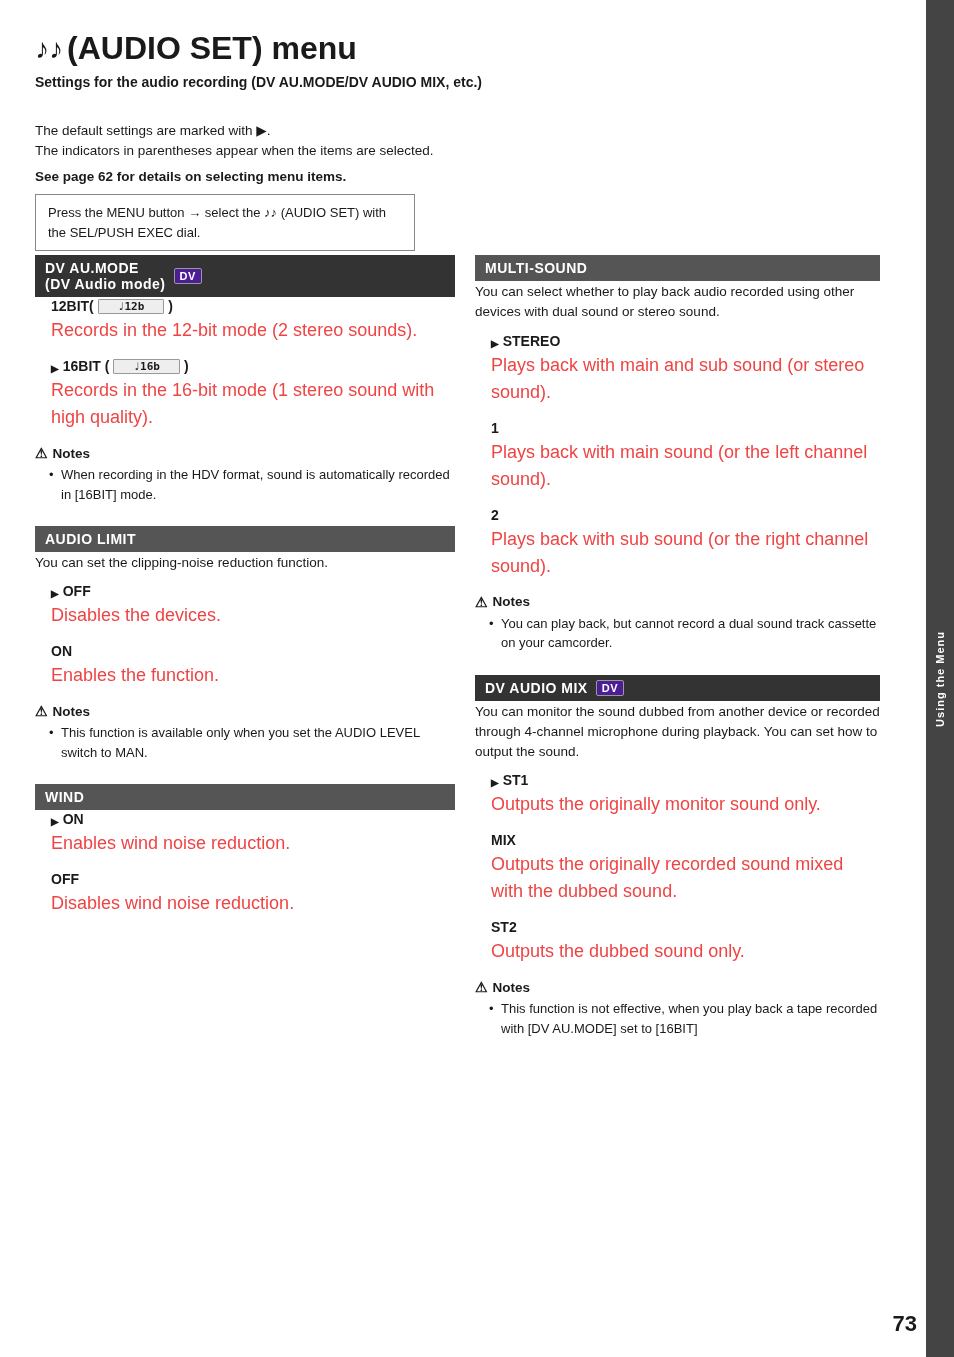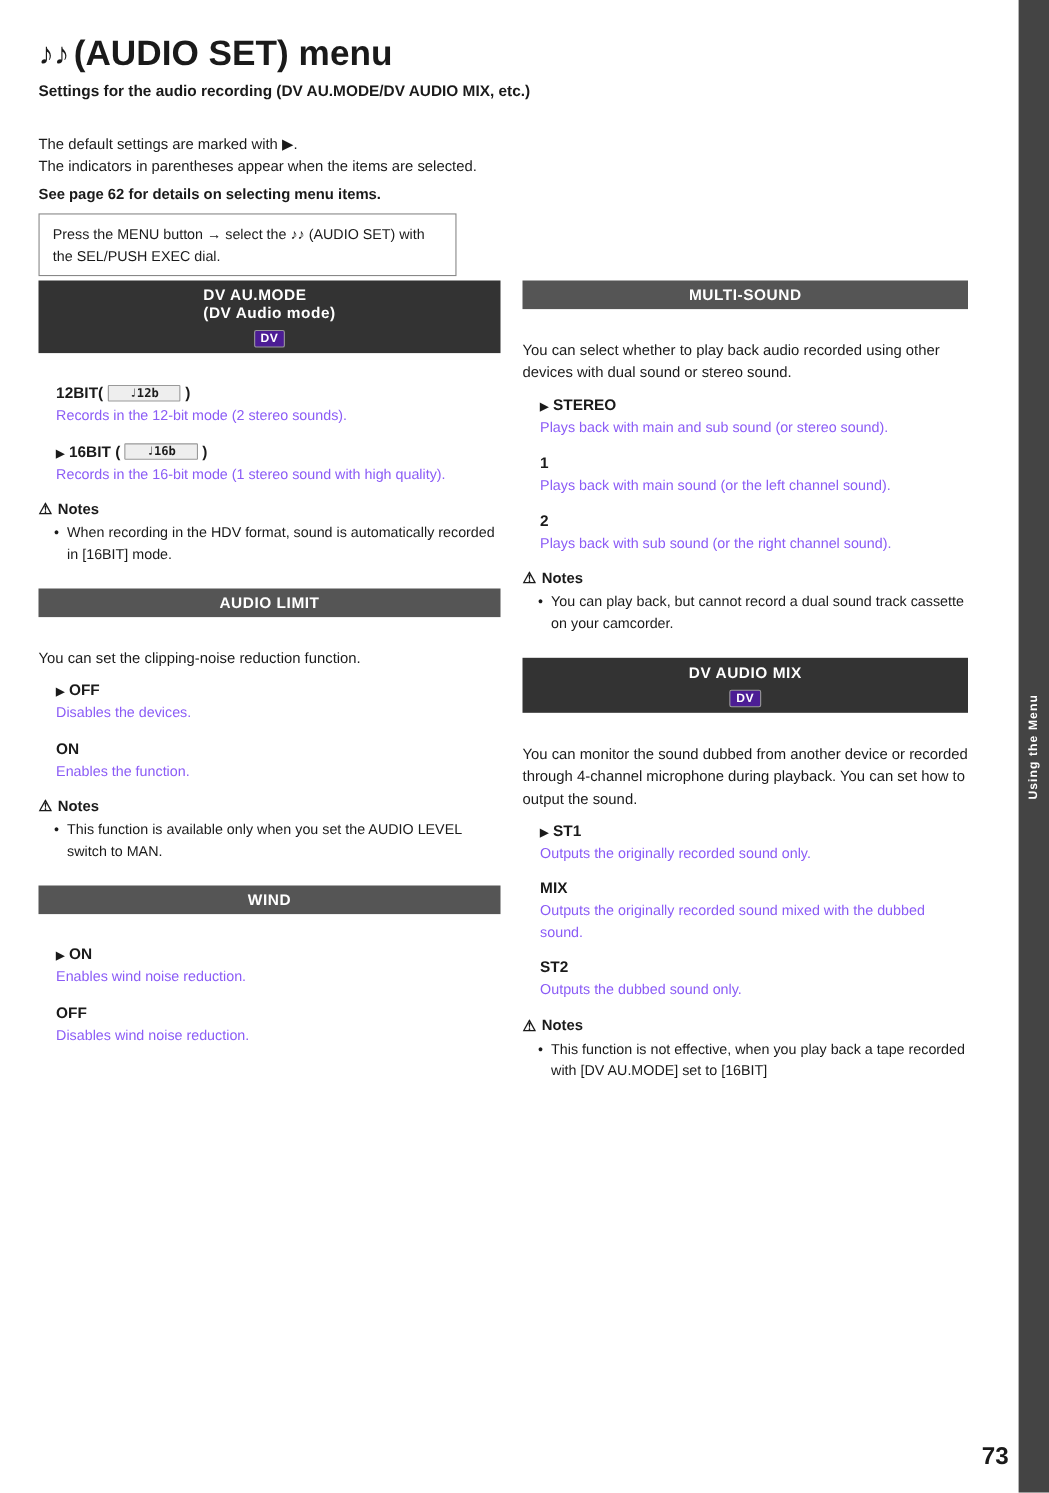--- a/index.html
+++ b/index.html
@@ -102,25 +102,24 @@
     }
 
     
     .section-header {
       background: #555;
       color: white;
       padding: 5px 10px;
       font-size: 14px;
       font-weight: bold;
       letter-spacing: 0.5px;
-      margin-bottom: 28px;
+      margin-bottom: 1px;
       display: flex;
       align-items: center;
       gap: 8px;
-      flex-direction: column;
     }
     .section-header.dark {
       background: #333;
     }
     .dv-badge {
       background: #4c1d95;
       color: white;
       font-size: 11px;
       font-weight: bold;
       padding: 1px 5px;
@@ -141,24 +140,24 @@
       display: flex;
       align-items: flex-end;
       gap: 4px;
     }
     .option-title.default::before {
       content: '▶';
       font-size: 10px;
       color: #1a1a1a;
     }
     .option-desc {
-      font-size: 13px;
+      font-size: 18px;
       line-height: 1.5;
       padding-left: 0;
-      color: #8b5cf6;
+      color: #ef4444;
     }
 
     
     .notes-section {
       margin-top: 10px;
       margin-bottom: 14px;
     }
     .notes-title {
       font-size: 13.5px;
       font-weight: bold;
@@ -340,21 +339,21 @@
 
         <div class="section-block">
           <div class="section-header dark">
             <span>DV AUDIO MIX</span>
             <span class="dv-badge">DV</span>
           </div>
           <div class="intro-text" style="margin-bottom:10px;">You can monitor the sound dubbed from another device or recorded through 4-channel microphone during playback. You can set how to output the sound.</div>
 
           <div class="option-group">
             <div class="option-title default">ST1</div>
-            <div class="option-desc">Outputs the originally recorded sound only.</div>
+            <div class="option-desc">Outputs the originally monitor sound only.</div>
           </div>
 
           <div class="option-group">
             <div class="option-title">MIX</div>
             <div class="option-desc">Outputs the originally recorded sound mixed with the dubbed sound.</div>
           </div>
 
           <div class="option-group">
             <div class="option-title">ST2</div>
             <div class="option-desc">Outputs the dubbed sound only.</div>

